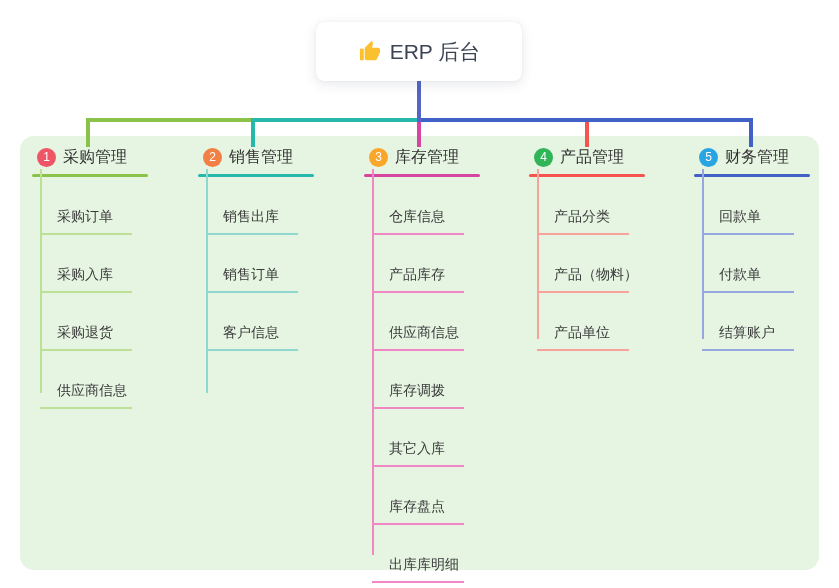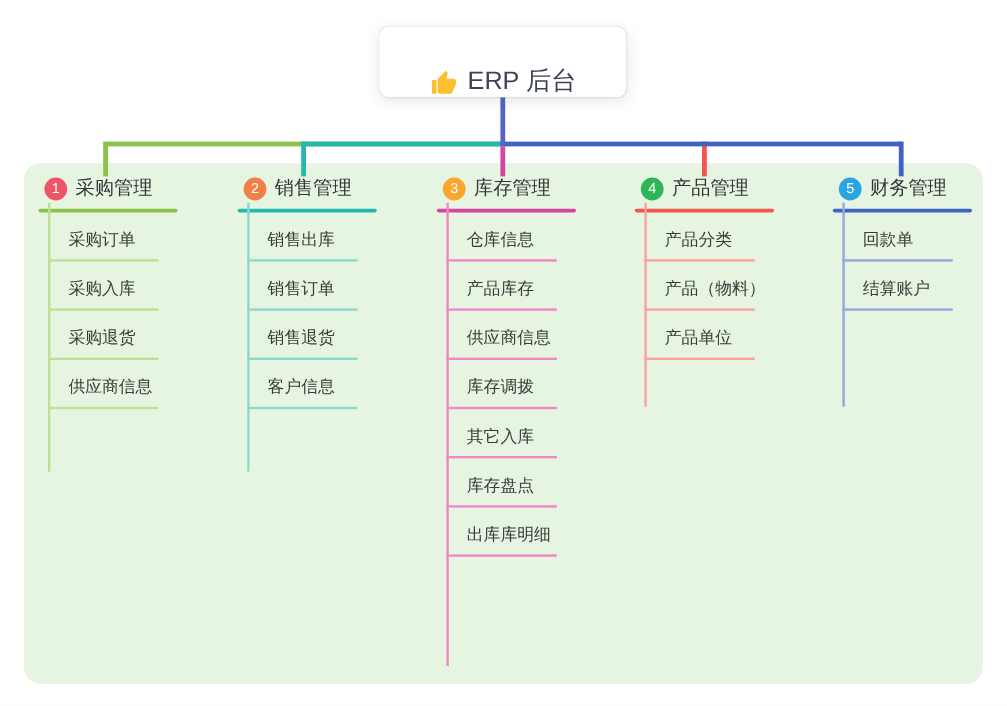--- a/index.html
+++ b/index.html
@@ -8,40 +8,40 @@
   .canvas { position:relative; width:839px; height:588px; background:#ffffff; overflow:hidden; }
 
   
   .panel { position:absolute; left:20px; top:136px; width:799px; height:434px;
            background:#E6F5E2; border-radius:14px; }
 
   
   .root-node { position:absolute; left:316px; top:22px; width:206px; height:59px;
                background:#ffffff; border-radius:8px;
                box-shadow:0 3px 12px rgba(60,70,90,0.13), 0 0 1px rgba(60,70,90,0.18);
-               display:flex; align-items:flex-end; justify-content:center; gap:9px;
+               display:flex; align-items:center; justify-content:center; gap:9px;
                font-size:21px; color:#3C4454; }
   .root-icon { width:23px; height:23px; display:inline-block; }
 
   
   .conn { position:absolute; }
 
   
   .branch { position:absolute; top:145px; width:116px; }
   .branch-header { display:flex; align-items:center; gap:7px; padding-left:5px; height:24px; }
   .badge { width:19px; height:19px; border-radius:50%; color:#fff; font-size:12px;
            line-height:19px; text-align:center; flex:0 0 19px; }
   .branch-label { font-size:16px; color:#333; white-space:nowrap; }
   .branch-underline { height:3px; width:100%; margin-top:5px; border-radius:2px; }
   .children { position:relative; }
   .vline { position:absolute; left:8px; top:-8px; width:2px; }
   .cn3 .vline { height:170px; }
   .cn4 .vline { height:224px; }
   .cn7 .vline { height:386px; }
-  .child { position:relative; height:41px; }
+  .child { position:relative; height:58px; }
   .child-label { position:absolute; left:25px; bottom:9px; font-size:14px; color:#3a3a3a; white-space:nowrap; }
   .child-underline { position:absolute; left:8px; bottom:0; width:92px; height:2px; }
 </style>
 </head>
 <body>
 
 <div class="canvas">
 
   <div class="panel" style="background: rgb(230, 245, 226);"></div>
 
@@ -99,24 +99,20 @@
       <div class="vline" style="background: rgb(143, 216, 207);"></div>
       <div class="child">
         <span class="child-label">销售出库</span>
         <span class="child-underline" style="background: rgb(143, 216, 207);"></span>
       </div>
       <div class="child">
         <span class="child-label">销售订单</span>
         <span class="child-underline" style="background: rgb(143, 216, 207);"></span>
       </div>
       <div class="child">
-        <span class="child-label">销售退货</span>
-        <span class="child-underline" style="background: rgb(143, 216, 207);"></span>
-      </div>
-      <div class="child">
         <span class="child-label">客户信息</span>
         <span class="child-underline" style="background: rgb(143, 216, 207);"></span>
       </div>
     </div>
   </div>
 
   <div class="branch cn7" style="left:364px;">
     <div class="branch-header">
       <span class="badge" style="background: rgb(249, 166, 43);">3</span>
       <span class="branch-label">库存管理</span>
@@ -184,19 +180,23 @@
       <span class="branch-label">财务管理</span>
     </div>
     <div class="branch-underline" style="background: rgb(65, 97, 198);"></div>
     <div class="children">
       <div class="vline" style="background: rgb(150, 166, 223);"></div>
       <div class="child">
         <span class="child-label">回款单</span>
         <span class="child-underline" style="background: rgb(150, 166, 223);"></span>
       </div>
       <div class="child">
+        <span class="child-label">付款单</span>
+        <span class="child-underline" style="background: rgb(150, 166, 223);"></span>
+      </div>
+      <div class="child">
         <span class="child-label">结算账户</span>
         <span class="child-underline" style="background: rgb(150, 166, 223);"></span>
       </div>
     </div>
   </div>
 
 </div>
 
 </body></html>

